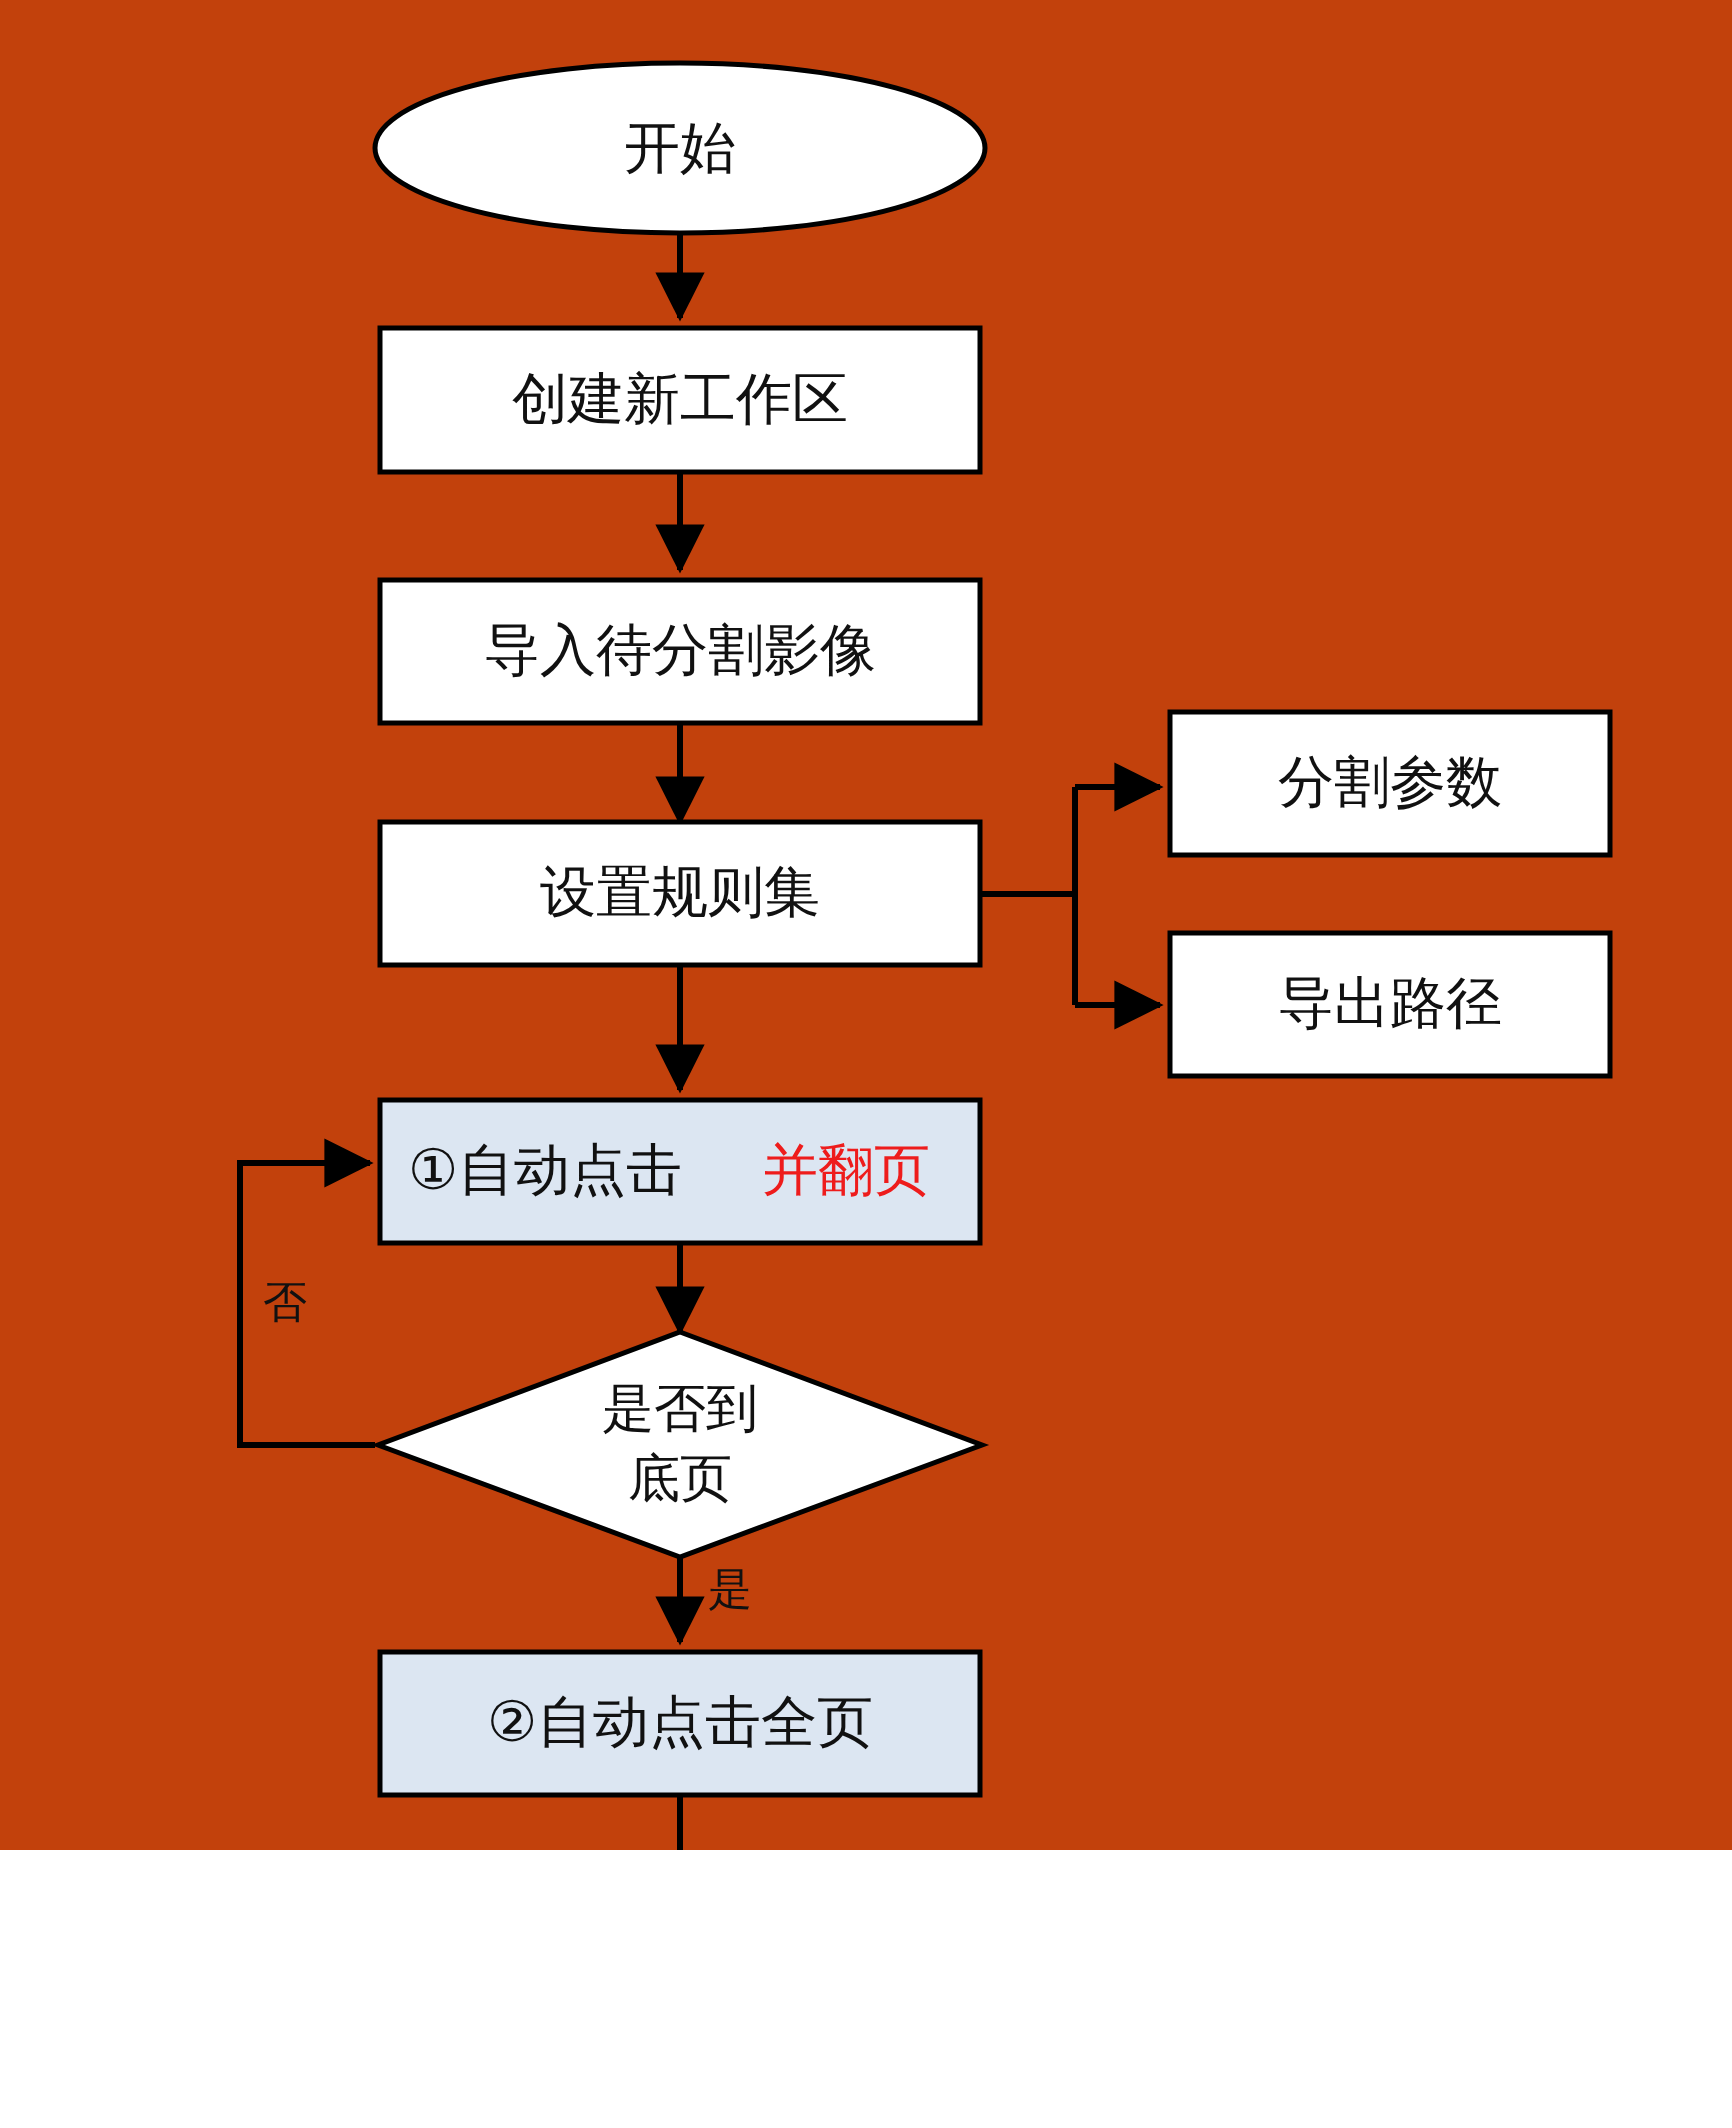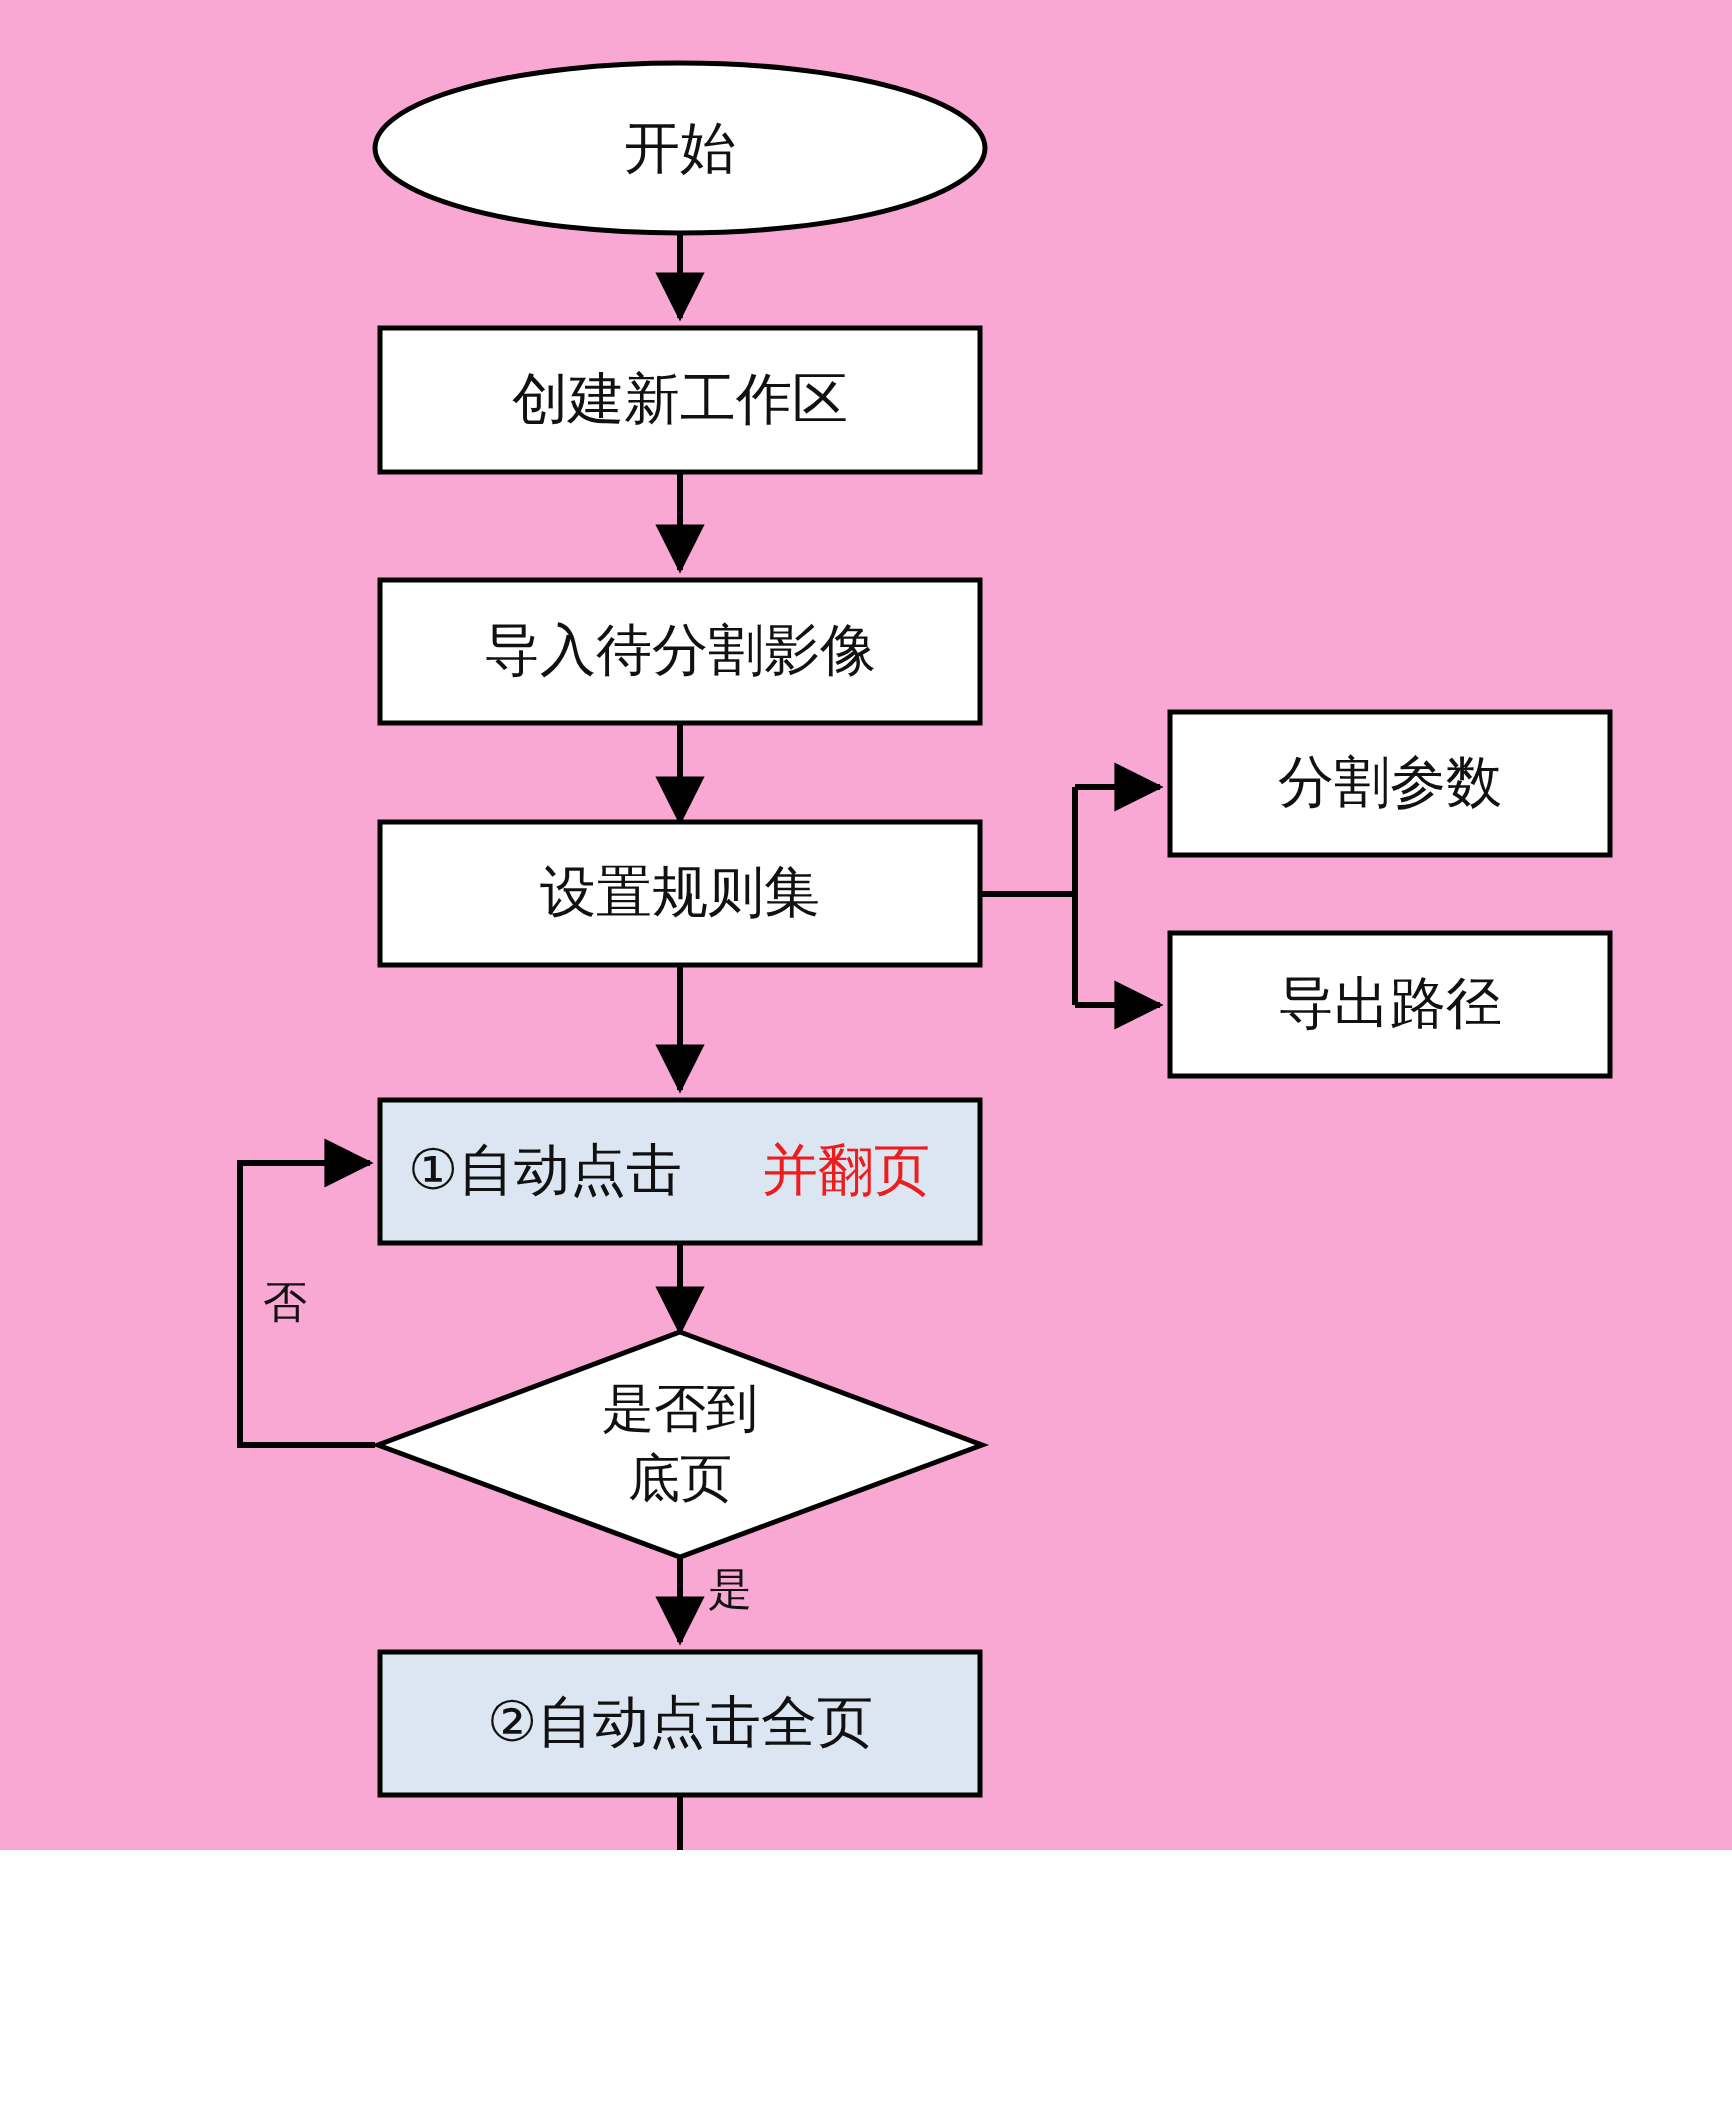--- a/index.html
+++ b/index.html
@@ -7,21 +7,21 @@
     padding: 0;
     background: #ffffff;
   }
   body {
     font-family: "Liberation Sans", "DejaVu Sans", sans-serif;
   }
   #canvas {
     position: relative;
     width: 1732px;
     height: 1850px;
-    background: #f9a8d4;
+    background: #c2410c;
     overflow: hidden;
   }
   #flow-svg {
     position: absolute;
     left: 0;
     top: 0;
     width: 1732px;
     height: 2128px;
   }
   .node-shape {

